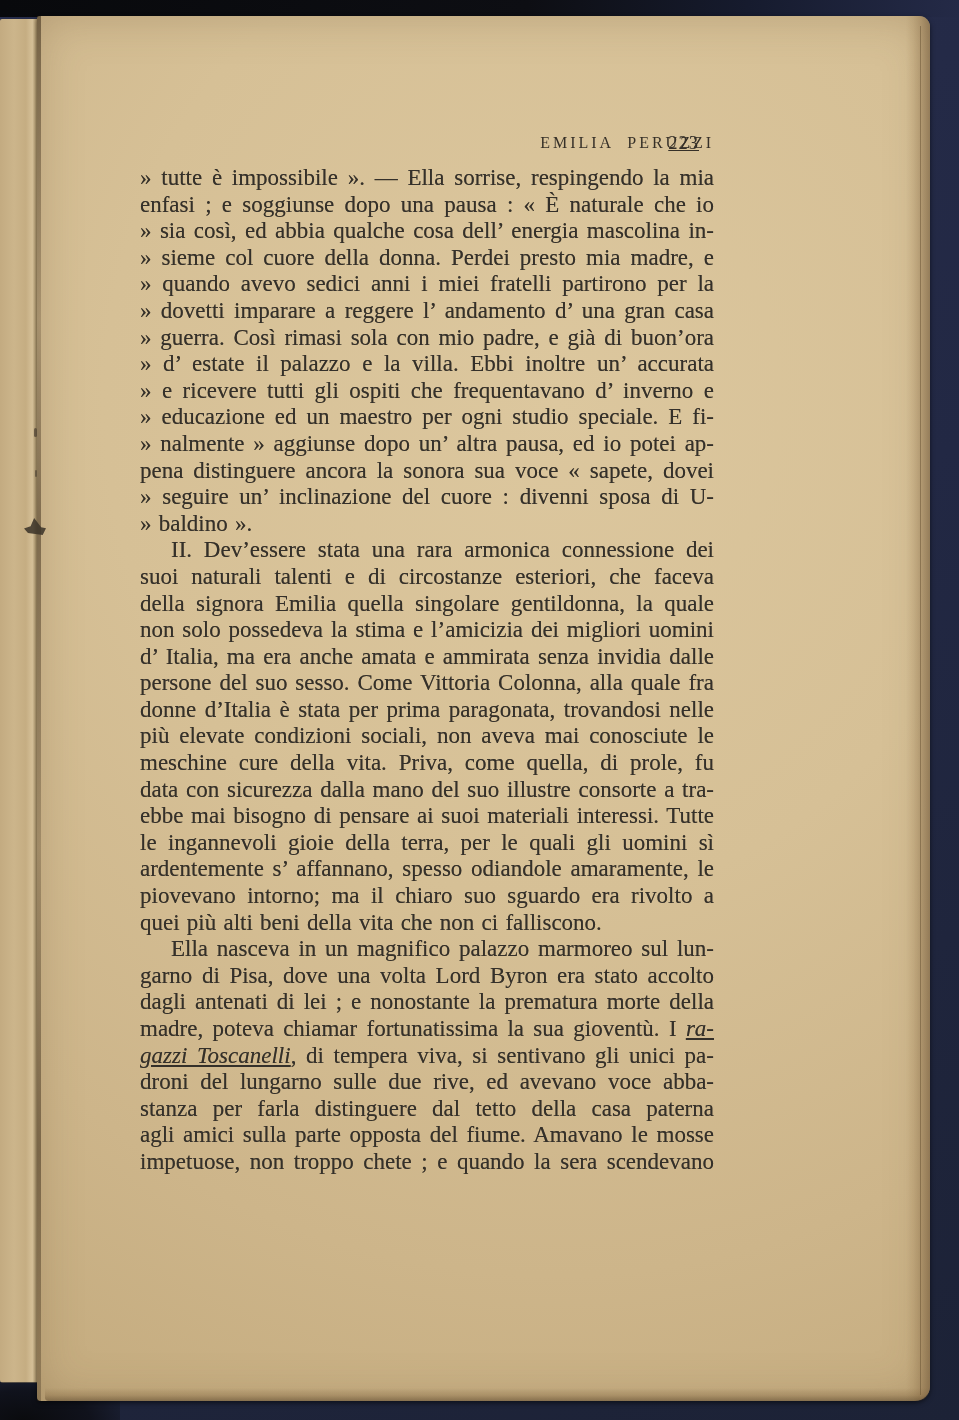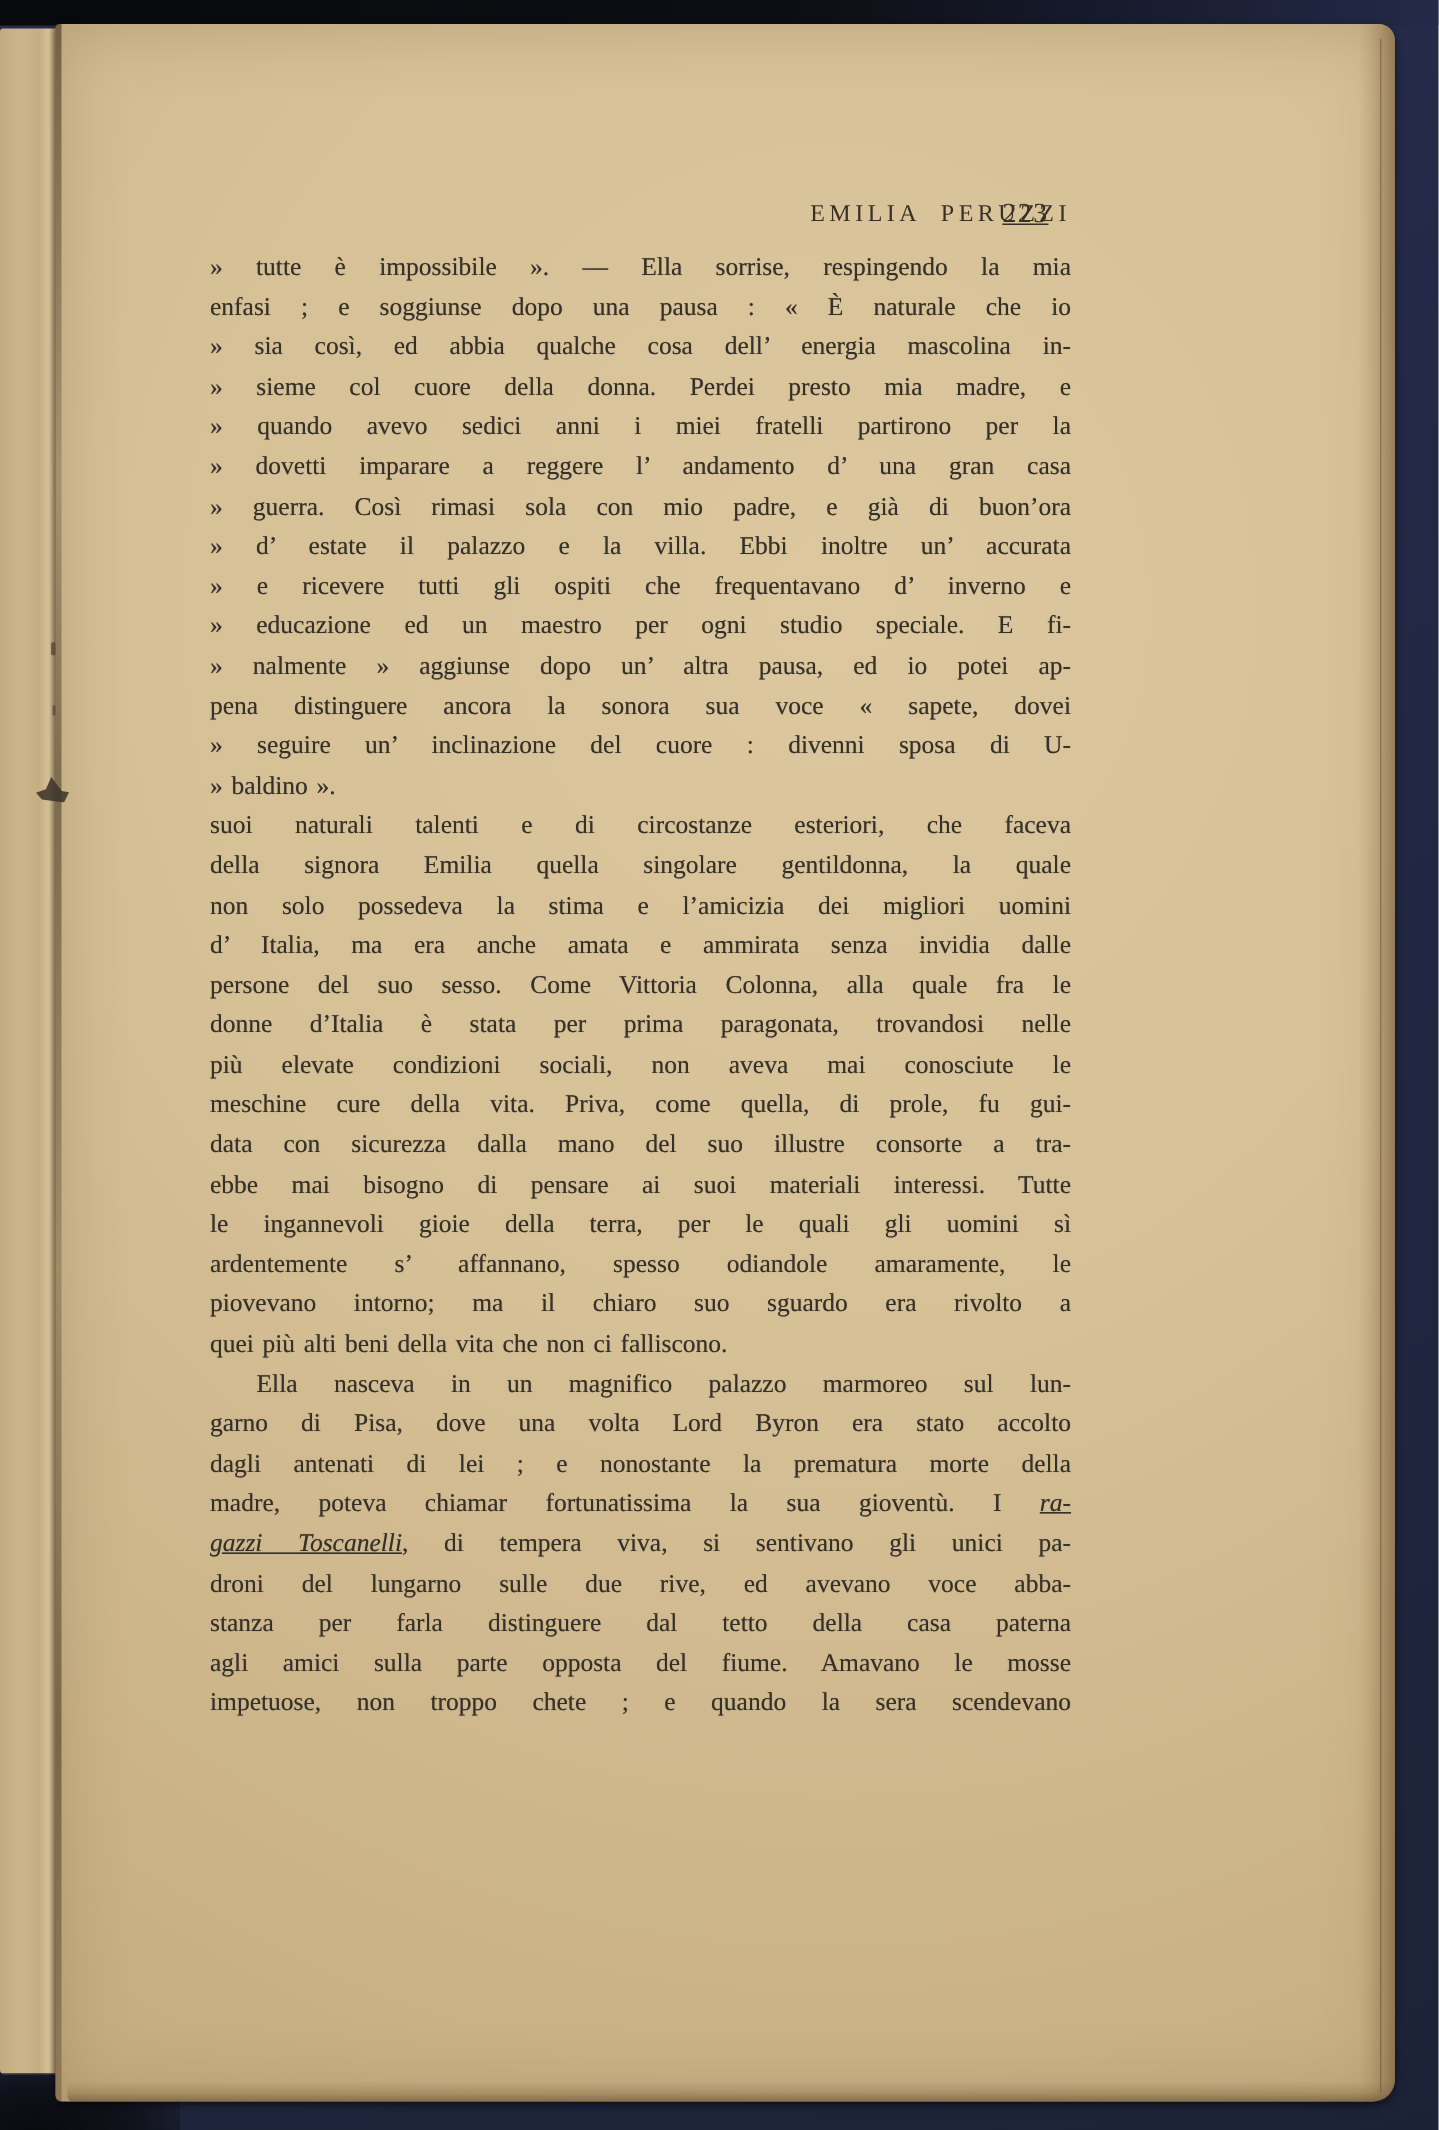--- a/index.html
+++ b/index.html
@@ -63,21 +63,21 @@
   .running-title{
     display:block;text-align:right;font-size:16px;letter-spacing:3px;word-spacing:7px;
     color:#363028;line-height:26px;
   }
   .page-number{
     position:absolute;right:15px;top:0;font-size:18.5px;color:#363028;line-height:26px;letter-spacing:1px;text-decoration:underline;
   }
   
   .text-block{position:absolute;left:103px;top:149px;width:574px;color:#34302a;}
   .line{
-    height:26.6px;line-height:26.6px;font-size:17px;word-spacing:1.5px;
+    height:26.6px;line-height:26.6px;font-size:23px;word-spacing:1.5px;
     overflow:hidden;white-space:normal;
     text-shadow:0 0 .5px rgba(45,35,22,.5);
   }
   .line.just{text-align:justify;text-align-last:justify;}
   .line.ind{text-indent:31px;}
   .it{font-style:italic;text-decoration:underline;}
 </style>
 </head>
 <body>
 
@@ -102,20 +102,21 @@
       <div class="line just"><span>» quando avevo sedici anni i miei fratelli partirono per la</span></div>
       <div class="line just"><span>» dovetti imparare a reggere l’ andamento d’ una gran casa</span></div>
       <div class="line just"><span>» guerra. Così rimasi sola con mio padre, e già di buon’ora</span></div>
       <div class="line just"><span>» d’ estate il palazzo e la villa. Ebbi inoltre un’ accurata</span></div>
       <div class="line just"><span>» e ricevere tutti gli ospiti che frequentavano d’ inverno e</span></div>
       <div class="line just"><span>» educazione ed un maestro per ogni studio speciale. E fi-</span></div>
       <div class="line just"><span>» nalmente » aggiunse dopo un’ altra pausa, ed io potei ap-</span></div>
       <div class="line just"><span>pena distinguere ancora la sonora sua voce « sapete, dovei</span></div>
       <div class="line just"><span>» seguire un’ inclinazione del cuore : divenni sposa di U-</span></div>
       <div class="line"><span>» baldino ».</span></div>
+      <div class="line just ind"><span>II. Dev’essere stata una rara armonica connessione dei</span></div>
       <div class="line just"><span>suoi naturali talenti e di circostanze esteriori, che faceva</span></div>
       <div class="line just"><span>della signora Emilia quella singolare gentildonna, la quale</span></div>
       <div class="line just"><span>non solo possedeva la stima e l’amicizia dei migliori uomini</span></div>
       <div class="line just"><span>d’ Italia, ma era anche amata e ammirata senza invidia dalle</span></div>
       <div class="line just"><span>persone del suo sesso. Come Vittoria Colonna, alla quale fra le</span></div>
       <div class="line just"><span>donne d’Italia è stata per prima paragonata, trovandosi nelle</span></div>
       <div class="line just"><span>più elevate condizioni sociali, non aveva mai conosciute le</span></div>
       <div class="line just"><span>meschine cure della vita. Priva, come quella, di prole, fu gui-</span></div>
       <div class="line just"><span>data con sicurezza dalla mano del suo illustre consorte a tra-</span></div>
       <div class="line just"><span>ebbe mai bisogno di pensare ai suoi materiali interessi. Tutte</span></div>

